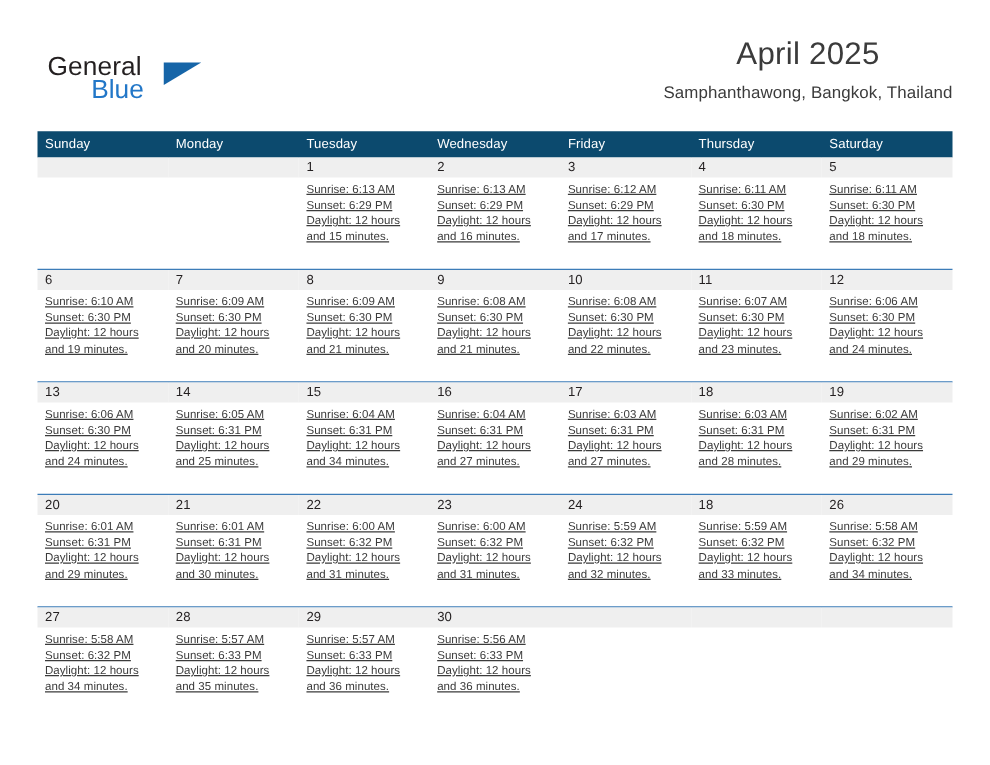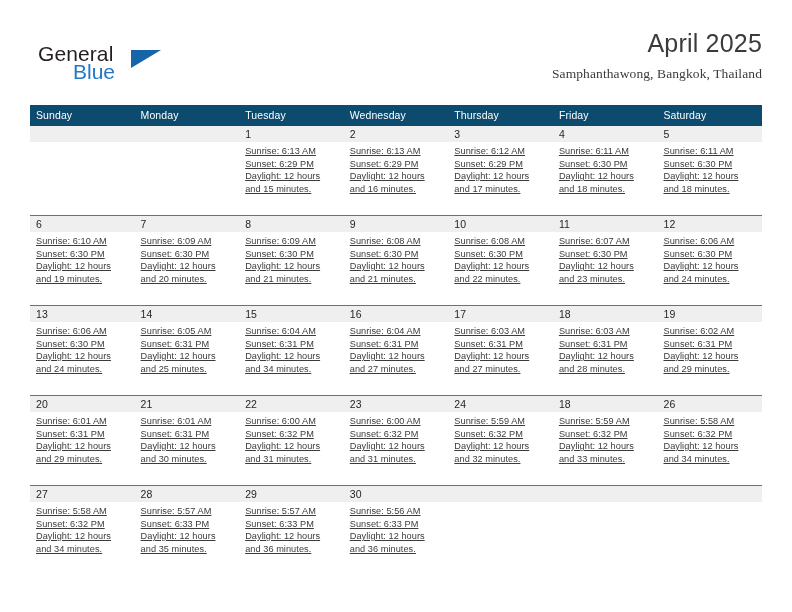--- a/index.html
+++ b/index.html
@@ -73,28 +73,28 @@
     right: 0;
     top: 0;
     text-align: right;
   }
   .cal-title {
     font-size: 25px;
     color: #3b3b3b;
     line-height: 30px;
     font-weight: normal;
     letter-spacing: 0.2px;
+    text-align: center;
   }
   .cal-subtitle {
     margin-top: 8px;
     font-size: 13.5px;
     color: #3b3b3b;
     line-height: 16px;
     letter-spacing: 0.1px;
-    font-family: Liberation Serif, serif;
   }
 
   
   .calendar {
     position: absolute;
     left: 30px;
     top: 105px;
     width: 732px;
   }
 
@@ -174,22 +174,22 @@
     </div>
 
   </div>
 
   <div class="calendar">
     <div class="dow-row" id="dow-row">
         <div class="dow-cell">Sunday</div>
         <div class="dow-cell">Monday</div>
         <div class="dow-cell">Tuesday</div>
         <div class="dow-cell">Wednesday</div>
+        <div class="dow-cell">Friday</div>
         <div class="dow-cell">Thursday</div>
-        <div class="dow-cell">Friday</div>
         <div class="dow-cell">Saturday</div>
       </div>
     <div id="weeks-container">
         <div class="week">
           <div class="week-inner">
             <div class="daycell empty">
               <div class="daynum"></div>
             </div>
             <div class="daycell empty">
               <div class="daynum"></div>

